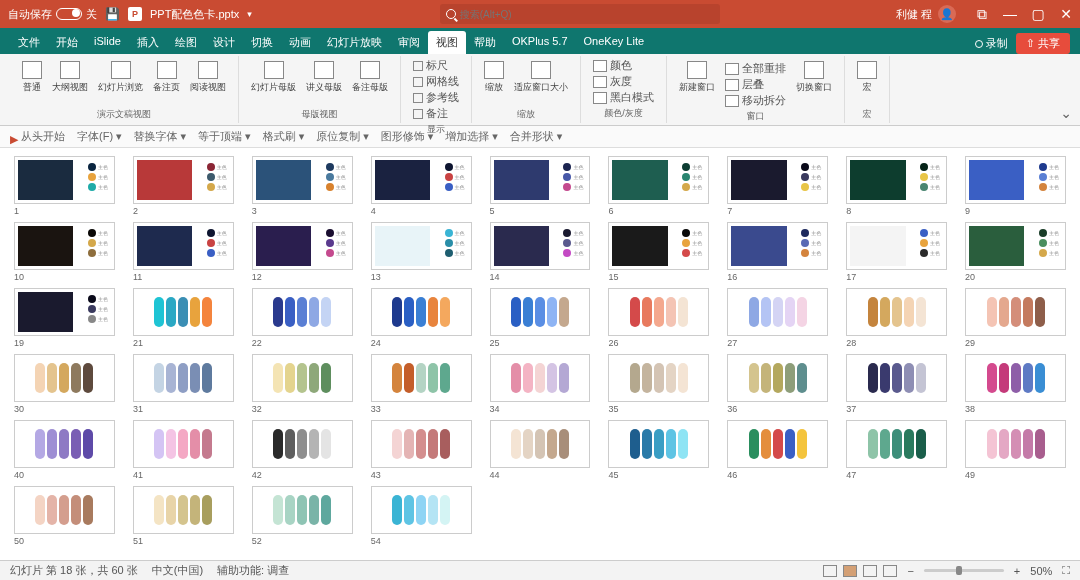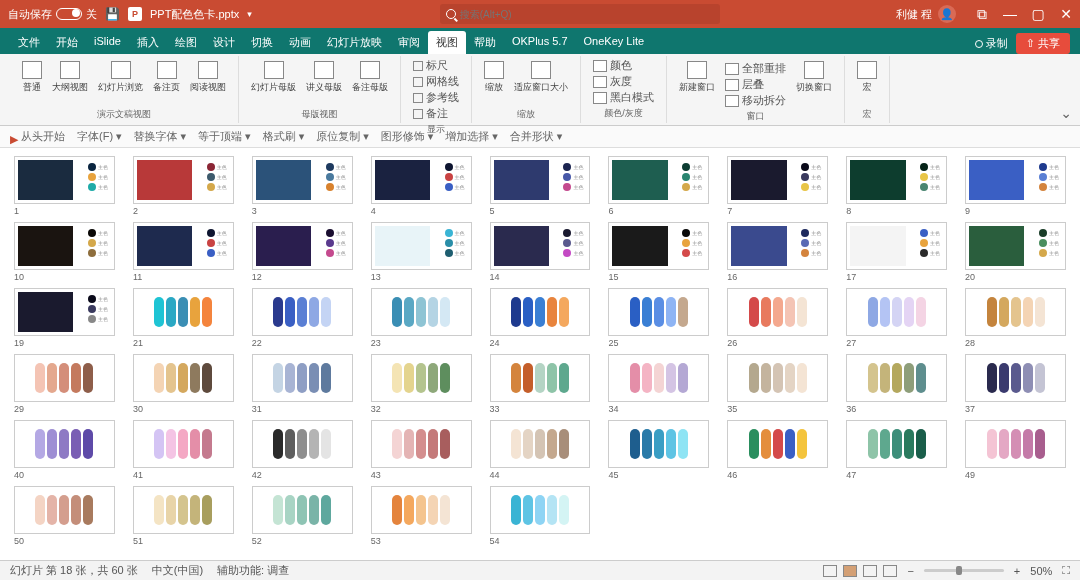--- a/index.html
+++ b/index.html
@@ -668,32 +668,20 @@
             <div class="sw" style="background: rgb(90, 127, 212);"></div>
             <div class="sw" style="background: rgb(142, 168, 228);"></div>
             <div class="sw" style="background: rgb(196, 212, 244);"></div>
           </div>
         </div>
         <div class="slide-num">22</div>
       </div>
       <div class="slide-wrap">
         <div class="thumb">
           <div class="palette">
-            <div class="sw" style="background: rgb(58, 142, 180);"></div>
-            <div class="sw" style="background: rgb(90, 168, 196);"></div>
-            <div class="sw" style="background: rgb(142, 196, 212);"></div>
-            <div class="sw" style="background: rgb(180, 212, 228);"></div>
-            <div class="sw" style="background: rgb(212, 232, 244);"></div>
-          </div>
-        </div>
-        <div class="slide-num">23</div>
-      </div>
-      <div class="slide-wrap">
-        <div class="thumb">
-          <div class="palette">
             <div class="sw" style="background: rgb(30, 58, 142);"></div>
             <div class="sw" style="background: rgb(42, 95, 196);"></div>
             <div class="sw" style="background: rgb(58, 127, 212);"></div>
             <div class="sw" style="background: rgb(232, 132, 61);"></div>
             <div class="sw" style="background: rgb(244, 168, 94);"></div>
           </div>
         </div>
         <div class="slide-num">24</div>
       </div>
       <div class="slide-wrap">
@@ -848,20 +836,32 @@
             <div class="sw" style="background: rgb(90, 90, 142);"></div>
             <div class="sw" style="background: rgb(142, 142, 180);"></div>
             <div class="sw" style="background: rgb(196, 196, 212);"></div>
           </div>
         </div>
         <div class="slide-num">37</div>
       </div>
       <div class="slide-wrap">
         <div class="thumb">
           <div class="palette">
+            <div class="sw" style="background: rgb(212, 74, 142);"></div>
+            <div class="sw" style="background: rgb(196, 58, 122);"></div>
+            <div class="sw" style="background: rgb(142, 94, 168);"></div>
+            <div class="sw" style="background: rgb(94, 122, 196);"></div>
+            <div class="sw" style="background: rgb(58, 142, 212);"></div>
+          </div>
+        </div>
+        <div class="slide-num">38</div>
+      </div>
+      <div class="slide-wrap">
+        <div class="thumb">
+          <div class="palette">
             <div class="sw" style="background: rgb(180, 168, 228);"></div>
             <div class="sw" style="background: rgb(158, 142, 212);"></div>
             <div class="sw" style="background: rgb(142, 122, 196);"></div>
             <div class="sw" style="background: rgb(122, 94, 180);"></div>
             <div class="sw" style="background: rgb(94, 74, 168);"></div>
           </div>
         </div>
         <div class="slide-num">40</div>
       </div>
       <div class="slide-wrap">
@@ -988,32 +988,20 @@
         <div class="thumb">
           <div class="palette">
             <div class="sw" style="background: rgb(196, 228, 212);"></div>
             <div class="sw" style="background: rgb(168, 212, 196);"></div>
             <div class="sw" style="background: rgb(142, 196, 180);"></div>
             <div class="sw" style="background: rgb(122, 180, 168);"></div>
             <div class="sw" style="background: rgb(94, 168, 158);"></div>
           </div>
         </div>
         <div class="slide-num">52</div>
-      </div>
-      <div class="slide-wrap">
-        <div class="thumb">
-          <div class="palette">
-            <div class="sw" style="background: rgb(228, 132, 61);"></div>
-            <div class="sw" style="background: rgb(244, 168, 94);"></div>
-            <div class="sw" style="background: rgb(244, 196, 142);"></div>
-            <div class="sw" style="background: rgb(244, 212, 180);"></div>
-            <div class="sw" style="background: rgb(244, 228, 212);"></div>
-          </div>
-        </div>
-        <div class="slide-num">53</div>
       </div>
       <div class="slide-wrap">
         <div class="thumb">
           <div class="palette">
             <div class="sw" style="background: rgb(58, 180, 212);"></div>
             <div class="sw" style="background: rgb(94, 196, 228);"></div>
             <div class="sw" style="background: rgb(142, 212, 244);"></div>
             <div class="sw" style="background: rgb(180, 228, 244);"></div>
             <div class="sw" style="background: rgb(212, 244, 244);"></div>
           </div>

